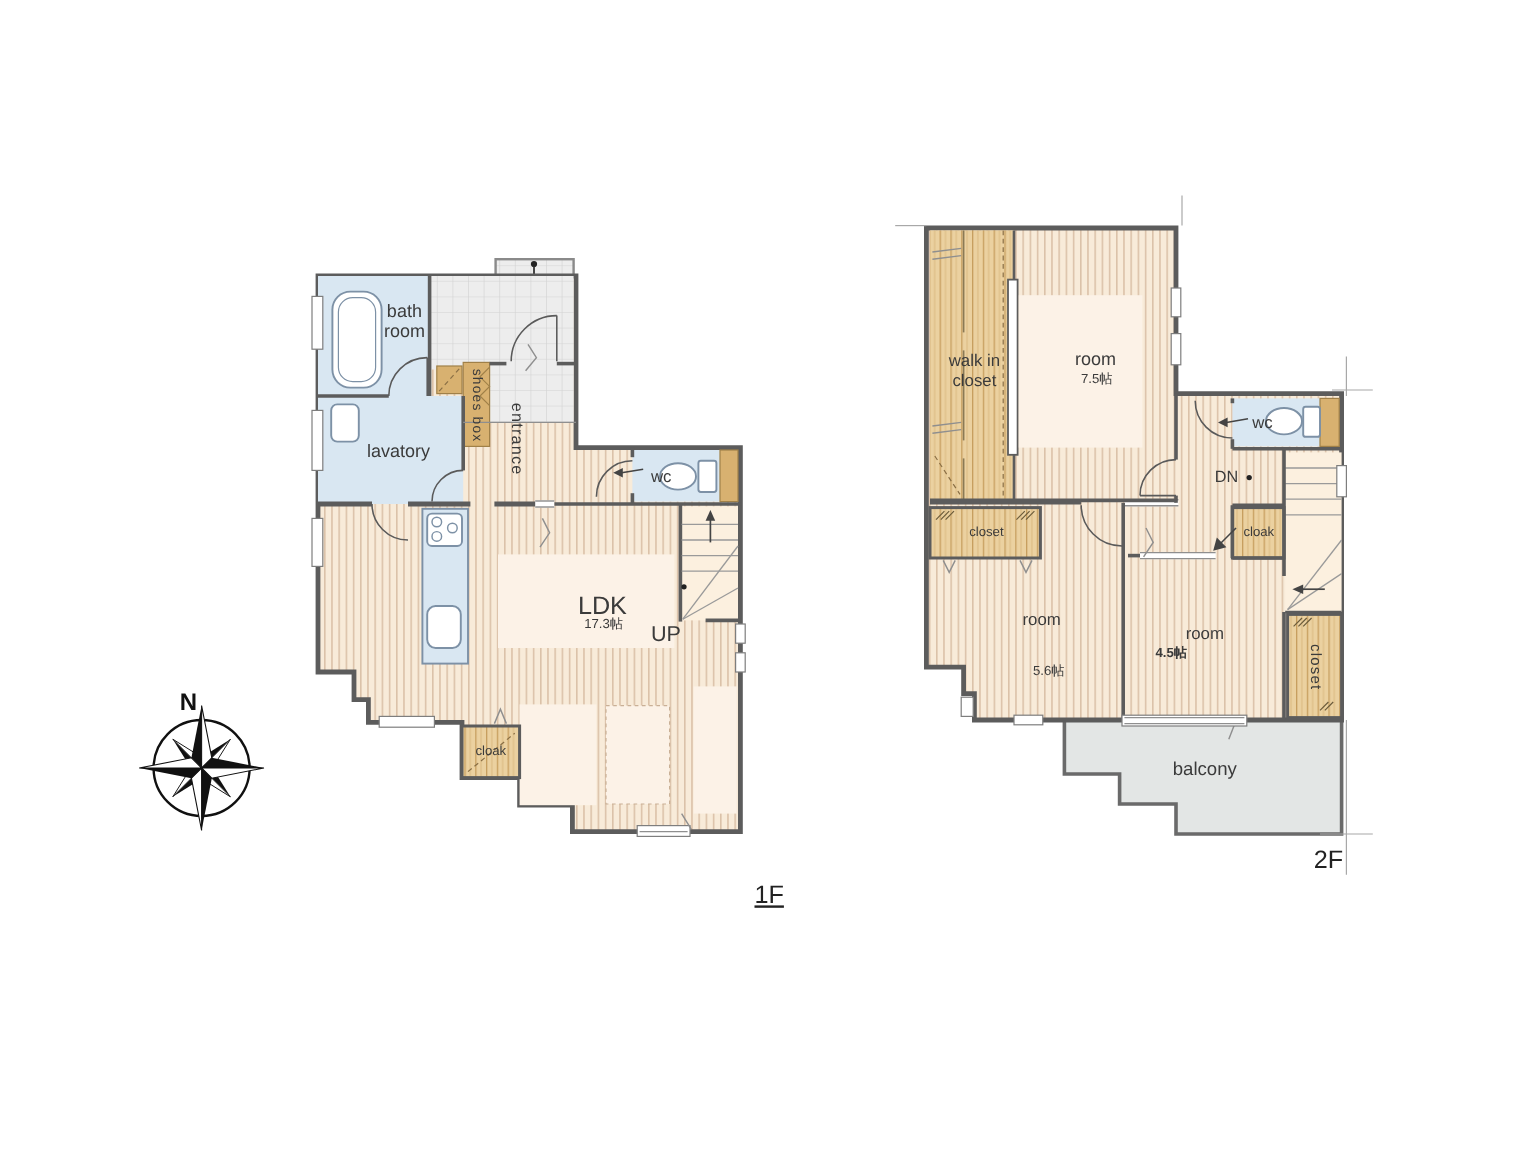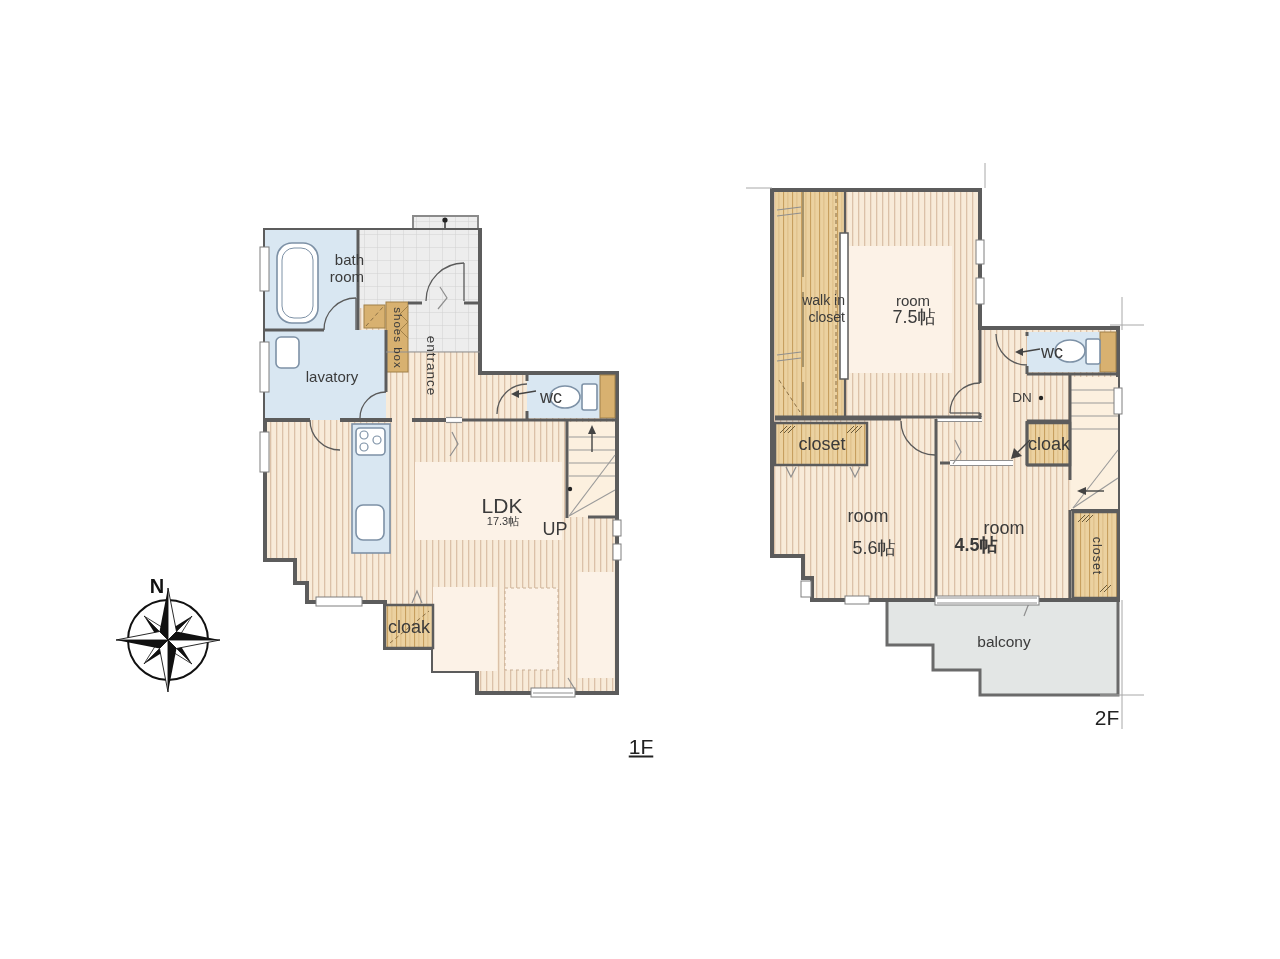--- a/index.html
+++ b/index.html
@@ -14,45 +14,45 @@
   .arc{stroke:#5a5a5a;stroke-width:1.3;fill:none;}
   .tread{stroke:#9a9a9a;stroke-width:1.1;}
   .win{fill:#ffffff;stroke:#7e7e7e;stroke-width:1;}
   .ext{stroke:#a8a8a8;stroke-width:1;}
   .fix{fill:#ffffff;stroke:#7d91a6;stroke-width:1.6;}
   .tan{fill:#d8b170;stroke:#a08048;stroke-width:1;}
   .dash{stroke:#8a6f45;stroke-width:1;stroke-dasharray:4 3;fill:none;}
   
   .lbl{position:absolute;transform:translate(-50%,-50%);font-size:15px;color:#3b3b3b;
        text-align:center;white-space:nowrap;z-index:5;line-height:17px;}
-  .sm{font-size:18px;}
-  .md{font-size:18px;}
+  .sm{font-size:11px;}
+  .md{font-size:14px;}
   .big{font-size:21px;}
   .floor-tag{font-size:21px;color:#222;}
-  .wrap{white-space:normal;text-align:right;}
+  .wrap{white-space:normal;}
   .vert{writing-mode:vertical-rl;letter-spacing:1px;}
   .lbl-bathroom{left:337px;top:268px;width:54px;}
   .lbl-lavatory{left:332px;top:376px;}
   .lbl-shoesbox{left:397px;top:338px;font-size:11.5px;}
   .lbl-entrance{left:431px;top:366px;font-size:13.5px;}
   .lbl-wc1{left:551px;top:397px;}
   .lbl-up{left:555px;top:489px;font-size:18px;margin-top:40px;}
   .lbl-ldk{left:502px;top:505px;}
   .lbl-ldk-size{left:503px;top:521px;font-size:11px;}
   .lbl-cloak1{left:409px;top:627px;}
   .lbl-f1{left:641px;top:746px;text-decoration:underline;}
   .lbl-wic{left:812px;top:309px;width:66px;font-size:14px;}
   .lbl-room75{left:913px;top:300px;}
   .lbl-room75-size{left:914px;top:317px;}
   .lbl-wc2{left:1052px;top:352px;}
   .lbl-dn{left:1022px;top:397px;font-size:13.5px;}
   .lbl-cloak2{left:1049px;top:444px;}
   .lbl-closetA{left:822px;top:444px;}
   .lbl-room56{left:868px;top:516px;}
-  .lbl-room56-size{left:869px;top:548px;padding-left:10px;}
+  .lbl-room56-size{left:869px;top:560px;padding-left:10px;}
   .lbl-room45{left:1004px;top:528px;}
   .lbl-room45-size{left:976px;top:545px;font-weight:bold;}
   .lbl-closetB{left:1096px;top:556px;font-size:12.5px;}
   .lbl-balcony{left:1004px;top:641px;font-size:15.5px;}
   .lbl-f2{left:1107px;top:717px;text-align:right;}
   .lbl-north{left:157px;top:586px;font-size:20px;font-weight:bold;color:#111;}
   .watermark{position:absolute;left:638px;top:488px;transform:translate(-50%,-50%);
      font-family:"DejaVu Sans",sans-serif;font-weight:bold;font-size:100px;
      color:rgba(255,255,255,0.84);text-shadow:3px 4px 4px rgba(145,145,145,0.55);
      letter-spacing:3px;z-index:9;pointer-events:none;white-space:nowrap;}

